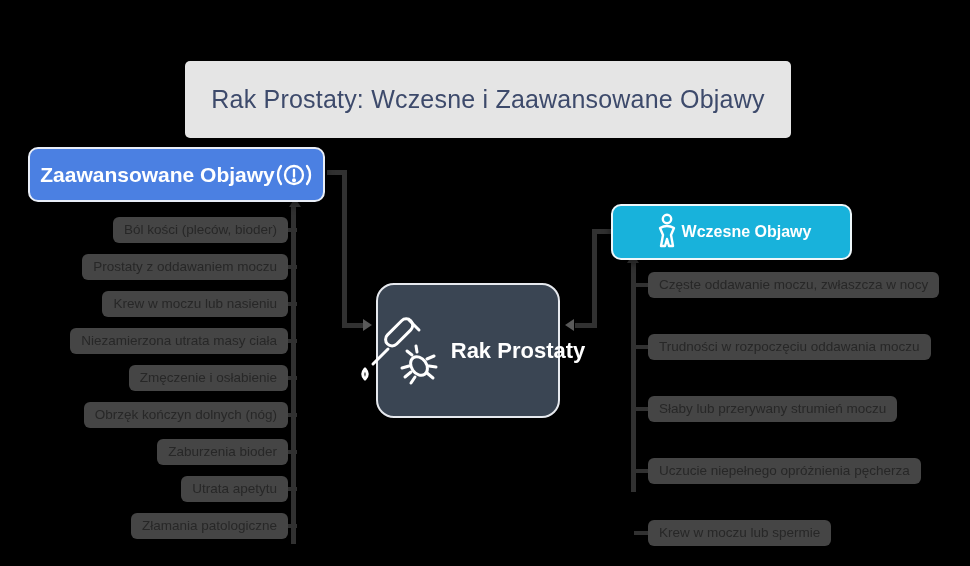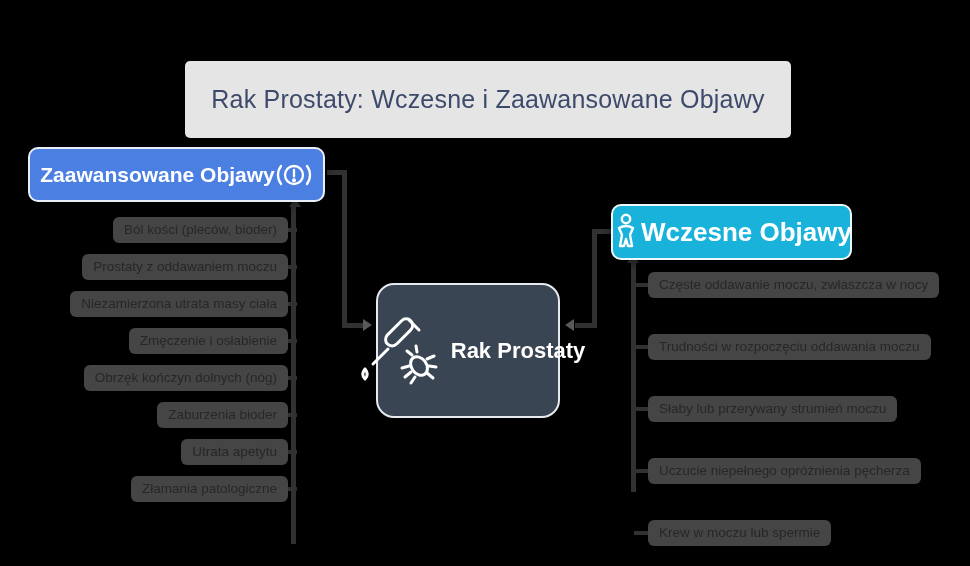--- a/index.html
+++ b/index.html
@@ -22,21 +22,21 @@
     position:absolute;display:flex;align-items:center;justify-content:center;gap:0;
     border-radius:10px;box-shadow:0 3px 9px rgba(0,0,0,.55);box-sizing:border-box;
     color:#fff;font-weight:700;white-space:nowrap;
   }
   .node-advanced{
     left:28px;top:147px;width:297px;height:55px;
     background:#4b80e2;border:2.5px solid #e9eef7;font-size:21px;
   }
   .node-early{
     left:611px;top:204px;width:241px;height:56px;
-    background:#18b2db;border:2.5px solid #eef7fa;font-size:26px;
+    background:#18b2db;border:2.5px solid #eef7fa;font-size:16px;
   }
   .node-center{
     left:376px;top:283px;width:184px;height:135px;flex-direction:row;gap:4px;
     background:#3a4553;border:2.5px solid #e6e9ee;border-radius:18px;font-size:22px;
   }
   .node svg{display:block;flex:none;}
   
   .line{position:absolute;background:#313131;}
   .arrow{position:absolute;width:0;height:0;}
   .arrow-up{border-left:6px solid transparent;border-right:6px solid transparent;border-bottom:9px solid #3a3a3a;}
@@ -126,20 +126,21 @@
           <path d="M76 57 l6 5"></path>
         </g>
       </svg>
     </span>
     <span>Rak Prostaty</span>
   </div>
 
   <div class="list list-advanced">
       <div class="pill">Ból kości (pleców, bioder)</div>
       <div class="pill">Prostaty z oddawaniem moczu</div>
+      <div class="pill">Krew w moczu lub nasieniu</div>
       <div class="pill">Niezamierzona utrata masy ciała</div>
       <div class="pill">Zmęczenie i osłabienie</div>
       <div class="pill">Obrzęk kończyn dolnych (nóg)</div>
       <div class="pill">Zaburzenia bioder</div>
       <div class="pill">Utrata apetytu</div>
       <div class="pill">Złamania patologiczne</div>
     </div>
   <div class="list list-early">
       <div class="pill">Częste oddawanie moczu, zwłaszcza w nocy</div>
       <div class="pill">Trudności w rozpoczęciu oddawania moczu</div>

